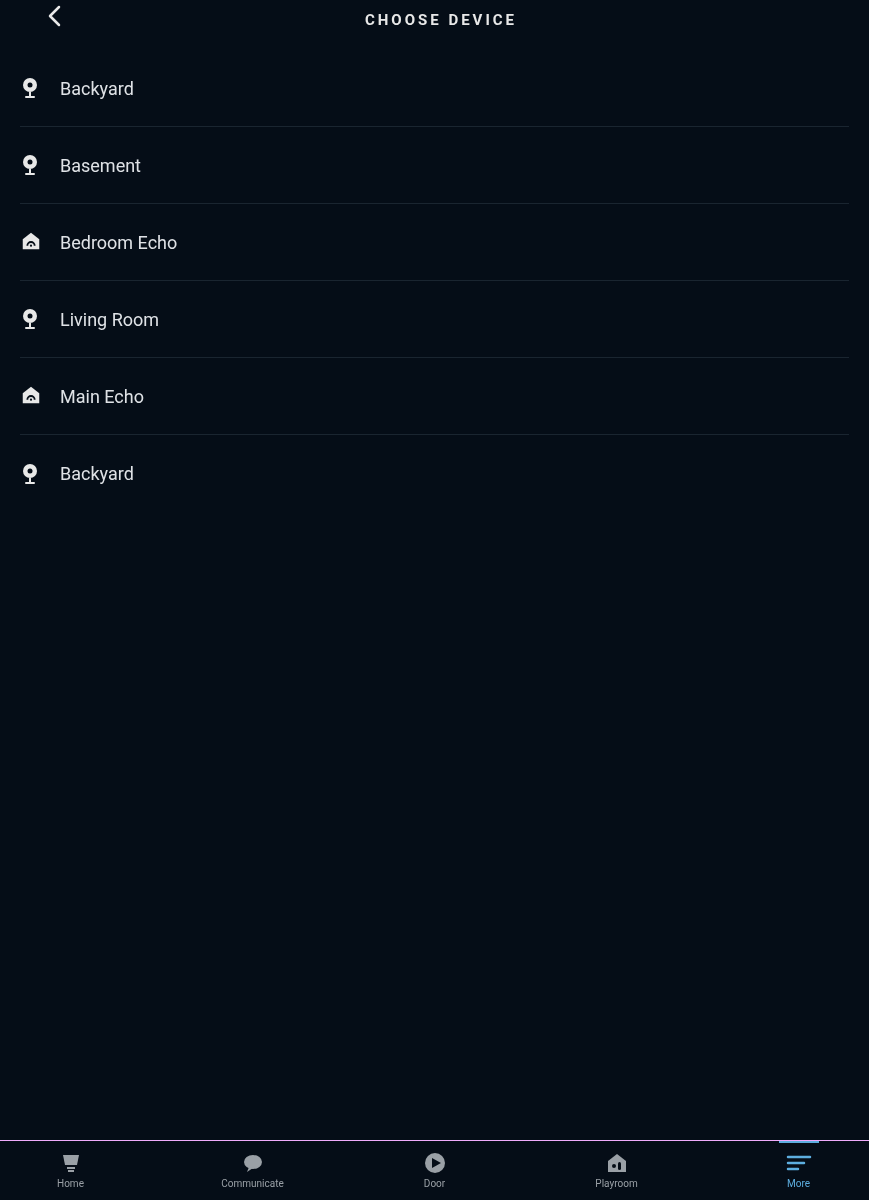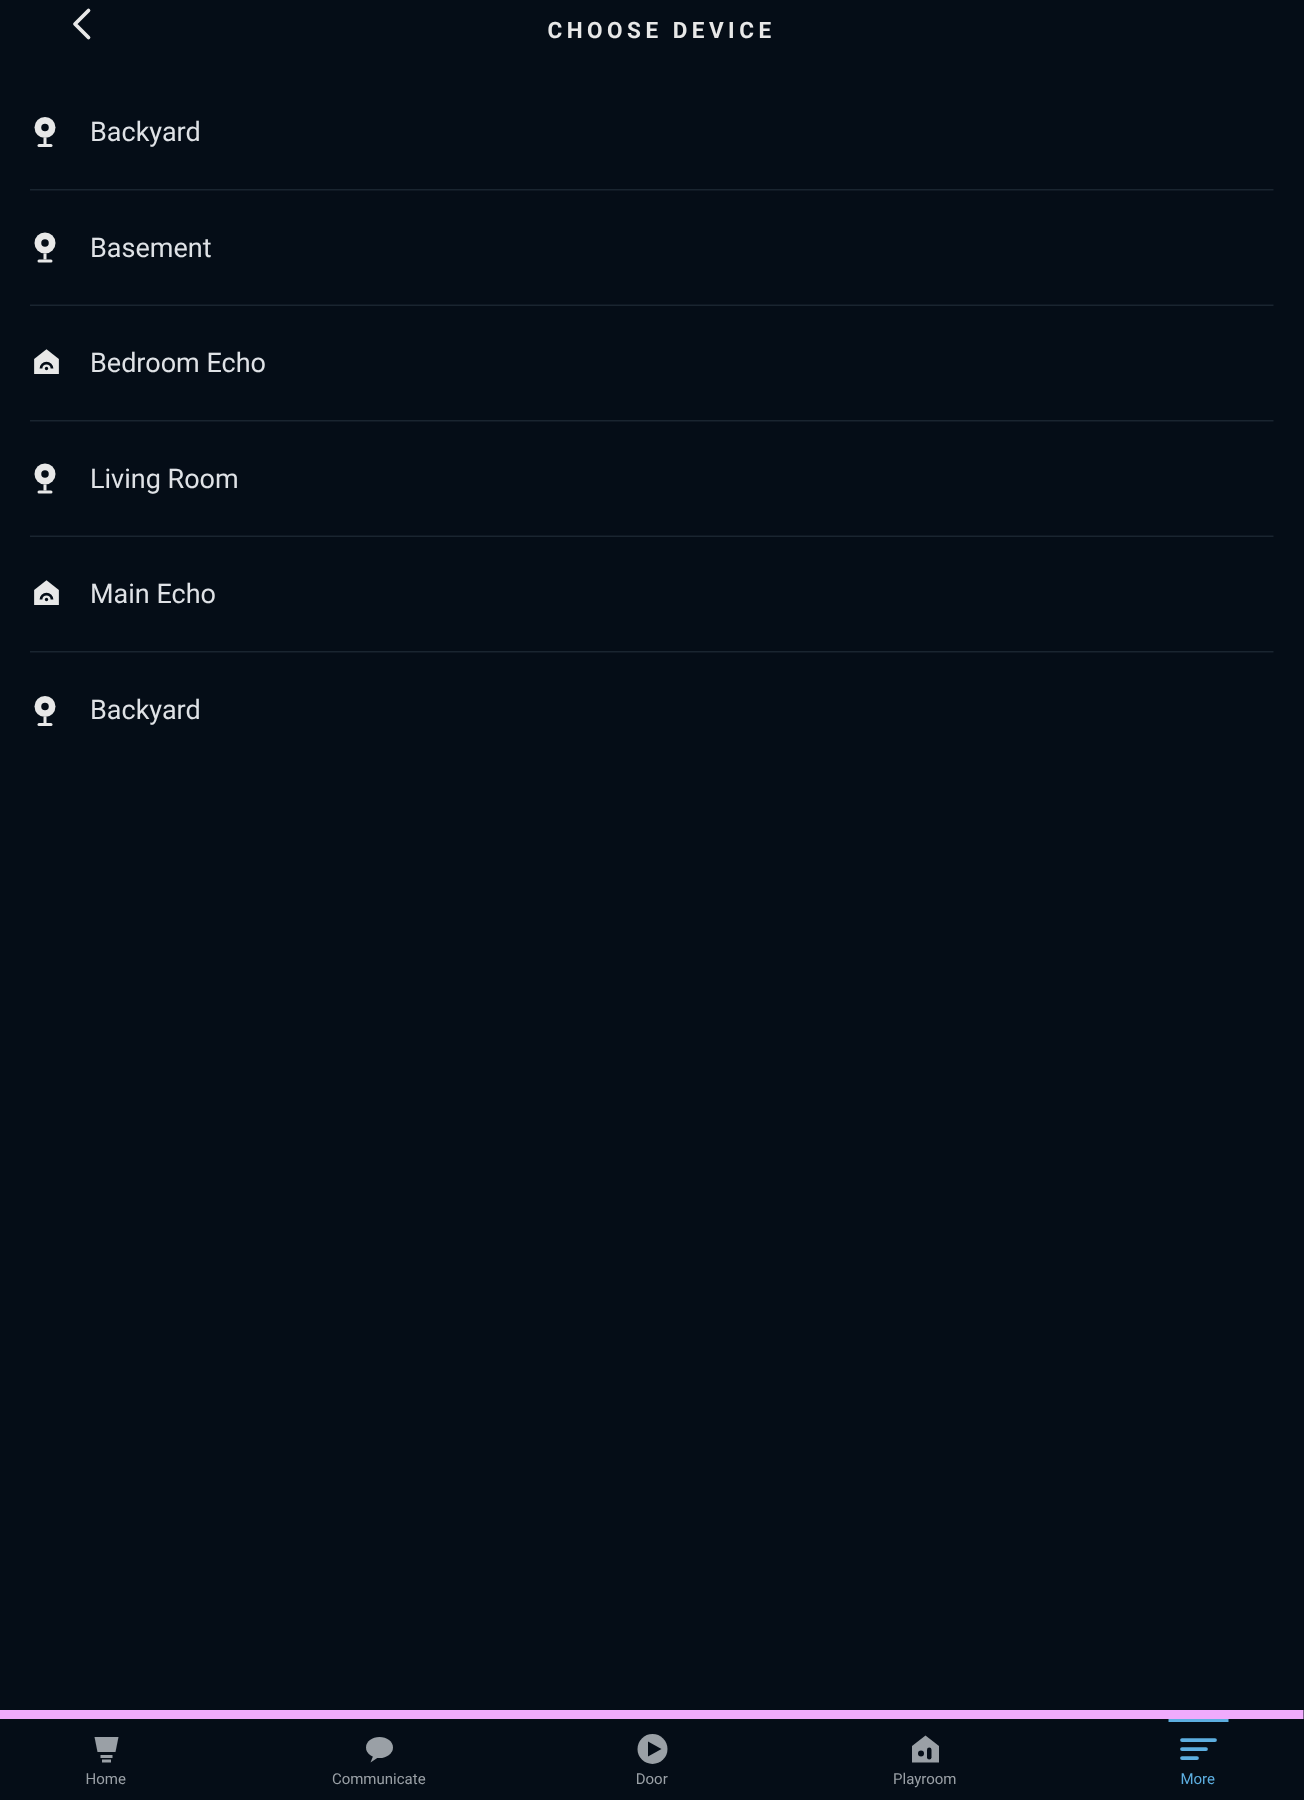--- a/index.html
+++ b/index.html
@@ -59,21 +59,21 @@
     align-items: center;
     justify-content: flex-start;
   }
   .item-icon svg { display: block; }
   .item-label {
     font-size: 18px;
     color: #dfe2e6;
   }
   .tabbar {
     height: 60px;
-    border-top: 6px solid #f0abfc;
+    border-top: 1px solid #f0abfc;
     display: flex;
     justify-content: space-around;
     align-items: flex-start;
     gap: 41px;
   }
   .tab {
     flex: 1;
     display: flex;
     flex-direction: column;
     align-items: center;

